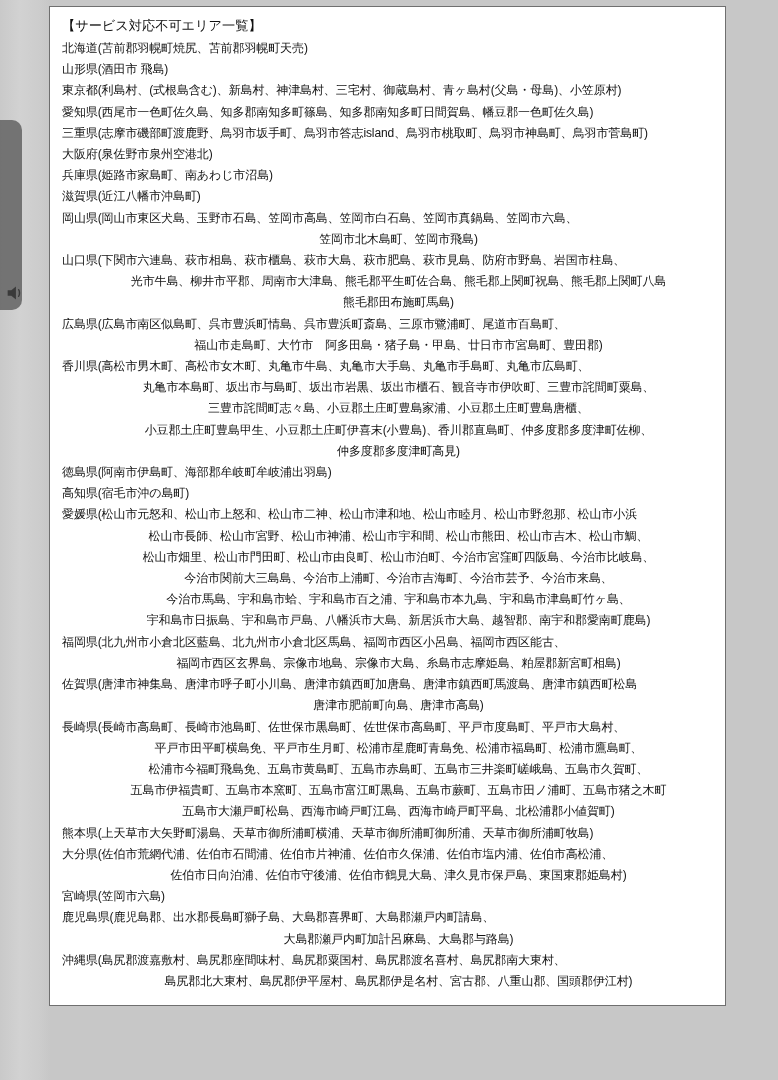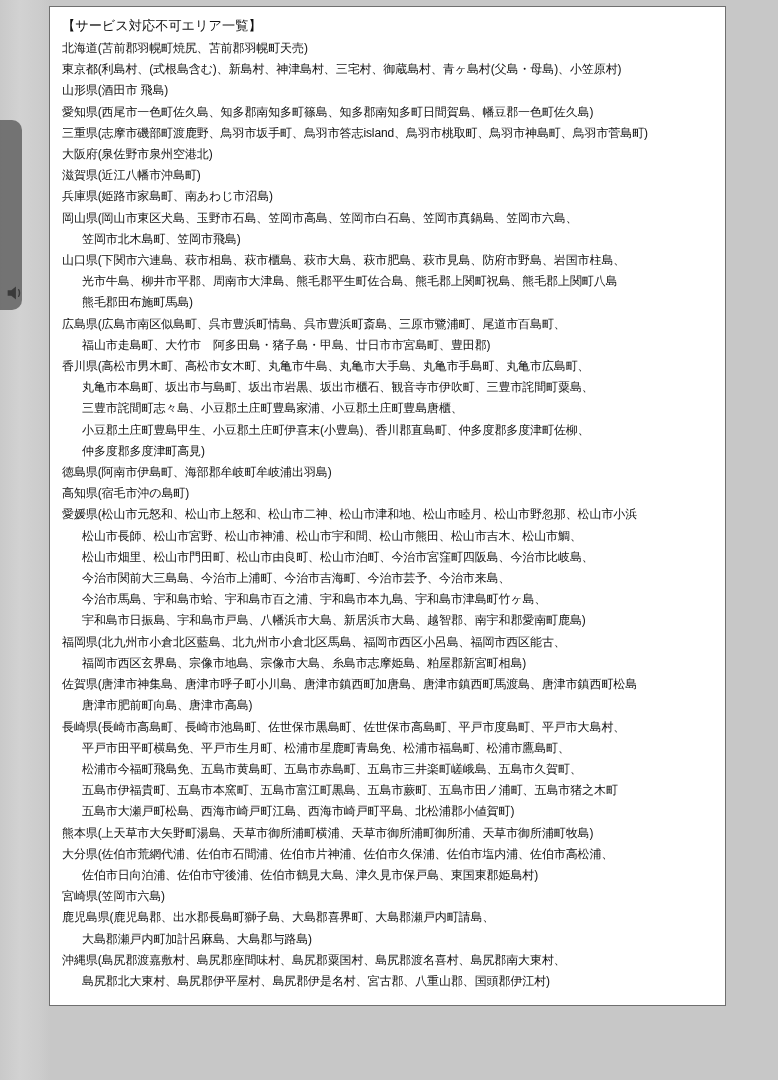--- a/index.html
+++ b/index.html
@@ -60,47 +60,48 @@
     font-size: 12px;
     color: #131313;
     line-height: 21.2px;
     letter-spacing: -0.1px;
     white-space: nowrap;
   }
   .entry .cont {
     display: block;
     padding-left: 20px;
     white-space: nowrap;
+    text-align: center;
   }
 </style>
 </head>
 <body>
 
 <div id="page">
 
   <div id="left-strip"></div>
 
   <div id="speaker-icon">
     <svg viewBox="0 0 24 24" width="22" height="22" aria-hidden="true">
       <path d="M4 9v6h4l5 4V5L8 9H4z" fill="#3a3a3a"></path>
       <path d="M16 8.5c1.2 1 1.2 6 0 7" stroke="#3a3a3a" stroke-width="1.6" fill="none" stroke-linecap="round"></path>
     </svg>
   </div>
 
   <div id="doc-frame">
     <div class="doc-title">【サービス対応不可エリア一覧】</div>
     <div id="entries">
         <div class="entry"><span>北海道(苫前郡羽幌町焼尻、苫前郡羽幌町天売)</span></div>
+        <div class="entry"><span>山形県(酒田市 飛島)</span></div>
         <div class="entry"><span>東京都(利島村、(式根島含む)、新島村、神津島村、三宅村、御蔵島村、青ヶ島村(父島・母島)、小笠原村)</span></div>
-        <div class="entry"><span>山形県(酒田市 飛島)</span></div>
         <div class="entry"><span>愛知県(西尾市一色町佐久島、知多郡南知多町篠島、知多郡南知多町日間賀島、幡豆郡一色町佐久島)</span></div>
         <div class="entry"><span>三重県(志摩市磯部町渡鹿野、鳥羽市坂手町、鳥羽市答志island、鳥羽市桃取町、鳥羽市神島町、鳥羽市菅島町)</span></div>
         <div class="entry"><span>大阪府(泉佐野市泉州空港北)</span></div>
+        <div class="entry"><span>兵庫県(姫路市家島町、南あわじ市沼島)</span></div>
         <div class="entry"><span>滋賀県(近江八幡市沖島町)</span></div>
-        <div class="entry"><span>兵庫県(姫路市家島町、南あわじ市沼島)</span></div>
         <div class="entry"><span>岡山県(岡山市東区犬島、玉野市石島、笠岡市高島、笠岡市白石島、笠岡市真鍋島、笠岡市六島、</span><span class="cont">笠岡市北木島町、笠岡市飛島)</span></div>
         <div class="entry"><span>山口県(下関市六連島、萩市相島、萩市櫃島、萩市大島、萩市肥島、萩市見島、防府市野島、岩国市柱島、</span><span class="cont">光市牛島、柳井市平郡、周南市大津島、熊毛郡平生町佐合島、熊毛郡上関町祝島、熊毛郡上関町八島</span><span class="cont">熊毛郡田布施町馬島)</span></div>
         <div class="entry"><span>広島県(広島市南区似島町、呉市豊浜町情島、呉市豊浜町斎島、三原市鷺浦町、尾道市百島町、</span><span class="cont">福山市走島町、大竹市　阿多田島・猪子島・甲島、廿日市市宮島町、豊田郡)</span></div>
         <div class="entry"><span>香川県(高松市男木町、高松市女木町、丸亀市牛島、丸亀市大手島、丸亀市手島町、丸亀市広島町、</span><span class="cont">丸亀市本島町、坂出市与島町、坂出市岩黒、坂出市櫃石、観音寺市伊吹町、三豊市詫間町粟島、</span><span class="cont">三豊市詫間町志々島、小豆郡土庄町豊島家浦、小豆郡土庄町豊島唐櫃、</span><span class="cont">小豆郡土庄町豊島甲生、小豆郡土庄町伊喜末(小豊島)、香川郡直島町、仲多度郡多度津町佐柳、</span><span class="cont">仲多度郡多度津町高見)</span></div>
         <div class="entry"><span>徳島県(阿南市伊島町、海部郡牟岐町牟岐浦出羽島)</span></div>
         <div class="entry"><span>高知県(宿毛市沖の島町)</span></div>
         <div class="entry"><span>愛媛県(松山市元怒和、松山市上怒和、松山市二神、松山市津和地、松山市睦月、松山市野忽那、松山市小浜</span><span class="cont">松山市長師、松山市宮野、松山市神浦、松山市宇和間、松山市熊田、松山市吉木、松山市鯛、</span><span class="cont">松山市畑里、松山市門田町、松山市由良町、松山市泊町、今治市宮窪町四阪島、今治市比岐島、</span><span class="cont">今治市関前大三島島、今治市上浦町、今治市吉海町、今治市芸予、今治市来島、</span><span class="cont">今治市馬島、宇和島市蛤、宇和島市百之浦、宇和島市本九島、宇和島市津島町竹ヶ島、</span><span class="cont">宇和島市日振島、宇和島市戸島、八幡浜市大島、新居浜市大島、越智郡、南宇和郡愛南町鹿島)</span></div>
         <div class="entry"><span>福岡県(北九州市小倉北区藍島、北九州市小倉北区馬島、福岡市西区小呂島、福岡市西区能古、</span><span class="cont">福岡市西区玄界島、宗像市地島、宗像市大島、糸島市志摩姫島、粕屋郡新宮町相島)</span></div>
         <div class="entry"><span>佐賀県(唐津市神集島、唐津市呼子町小川島、唐津市鎮西町加唐島、唐津市鎮西町馬渡島、唐津市鎮西町松島</span><span class="cont">唐津市肥前町向島、唐津市高島)</span></div>
         <div class="entry"><span>長崎県(長崎市高島町、長崎市池島町、佐世保市黒島町、佐世保市高島町、平戸市度島町、平戸市大島村、</span><span class="cont">平戸市田平町横島免、平戸市生月町、松浦市星鹿町青島免、松浦市福島町、松浦市鷹島町、</span><span class="cont">松浦市今福町飛島免、五島市黄島町、五島市赤島町、五島市三井楽町嵯峨島、五島市久賀町、</span><span class="cont">五島市伊福貴町、五島市本窯町、五島市富江町黒島、五島市蕨町、五島市田ノ浦町、五島市猪之木町</span><span class="cont">五島市大瀬戸町松島、西海市崎戸町江島、西海市崎戸町平島、北松浦郡小値賀町)</span></div>

